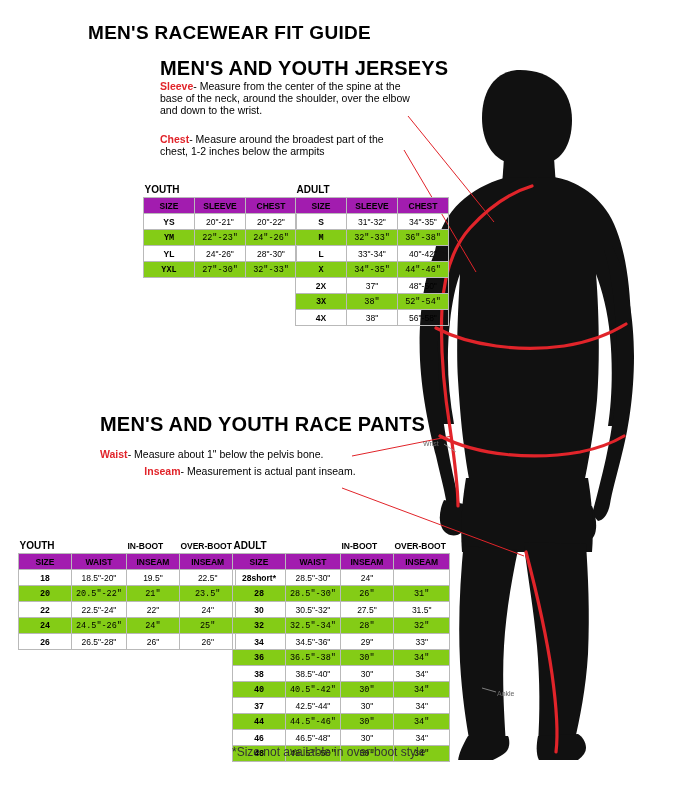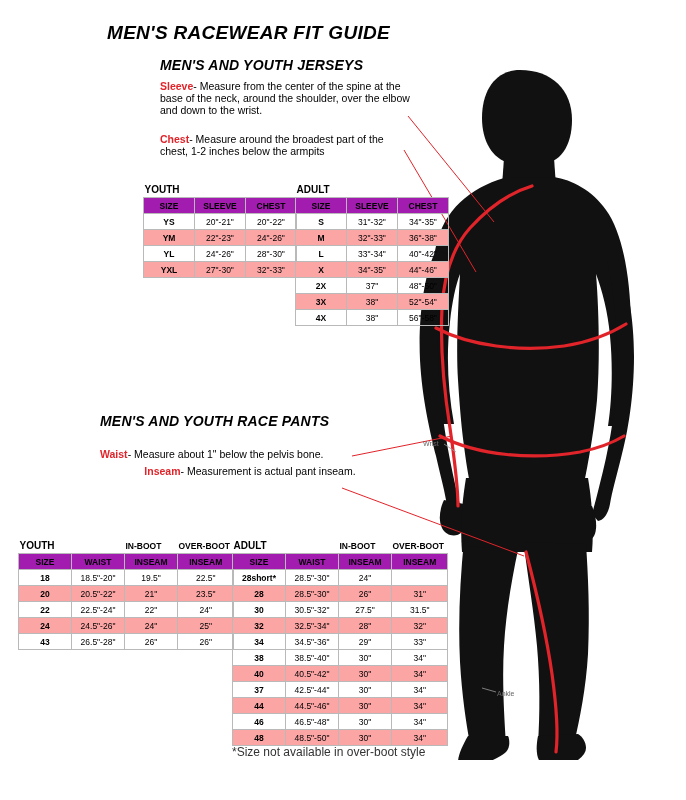--- a/index.html
+++ b/index.html
@@ -22,31 +22,28 @@
     height: 800px;
   }
 
   
   .main-title {
     position: absolute;
     left: 88px;
     top: 22px;
     font-size: 19px;
     font-weight: bold;
-    font-style: italic;
     letter-spacing: 0.3px;
-    margin-left: 19px;
   }
 
   
   .section-head {
     position: absolute;
-    font-size: 14px;
-    font-weight: bold;
-    font-style: italic;
+    font-size: 20px;
+    font-weight: bold;
     letter-spacing: 0.2px;
     text-align: center;
   }
   #jersey-head { left: 160px; top: 57px; }
   #pants-head  { left: 100px; top: 413px; }
 
   
   .def {
     position: absolute;
     font-size: 10.5px;
@@ -85,21 +82,22 @@
     background: transparent;
   }
   .tbl .hdr td, .tbl .hdr th {
     font-weight: bold;
     background: #a21caf;
   }
   .tbl .sizecol {
     font-weight: bold;
   }
   .tbl tr.alt td {
-    background: #fca5a5;
+    background: #84cc16;
+    font-family: Liberation Mono, monospace;
   }
   .tbl td.noborder {
     border: none;
     background: transparent;
   }
 
   #tbl-youth-jersey { left: 143px; top: 182px; }
   #tbl-adult-jersey { left: 295px; top: 182px; }
   #tbl-youth-pants  { left: 18px;  top: 538px; }
   #tbl-adult-pants  { left: 232px; top: 538px; }
@@ -373,21 +371,21 @@
           <td class="">22"</td>
           <td class="">24"</td>
         </tr>
         <tr class="alt">
           <td class="sizecol">24</td>
           <td class="">24.5"-26"</td>
           <td class="">24"</td>
           <td class="">25"</td>
         </tr>
         <tr class="">
-          <td class="sizecol">43</td>
+          <td class="sizecol">26</td>
           <td class="">26.5"-28"</td>
           <td class="">26"</td>
           <td class="">26"</td>
         </tr>
       </tbody>
     </table>
   <table class="tbl" id="tbl-adult-pants">
       <tbody>
         <tr>
           <td class="grp">ADULT</td>
@@ -424,20 +422,26 @@
           <td class="">32.5"-34"</td>
           <td class="">28"</td>
           <td class="">32"</td>
         </tr>
         <tr class="">
           <td class="sizecol">34</td>
           <td class="">34.5"-36"</td>
           <td class="">29"</td>
           <td class="">33"</td>
         </tr>
+        <tr class="alt">
+          <td class="sizecol">36</td>
+          <td class="">36.5"-38"</td>
+          <td class="">30"</td>
+          <td class="">34"</td>
+        </tr>
         <tr class="">
           <td class="sizecol">38</td>
           <td class="">38.5"-40"</td>
           <td class="">30"</td>
           <td class="">34"</td>
         </tr>
         <tr class="alt">
           <td class="sizecol">40</td>
           <td class="">40.5"-42"</td>
           <td class="">30"</td>

